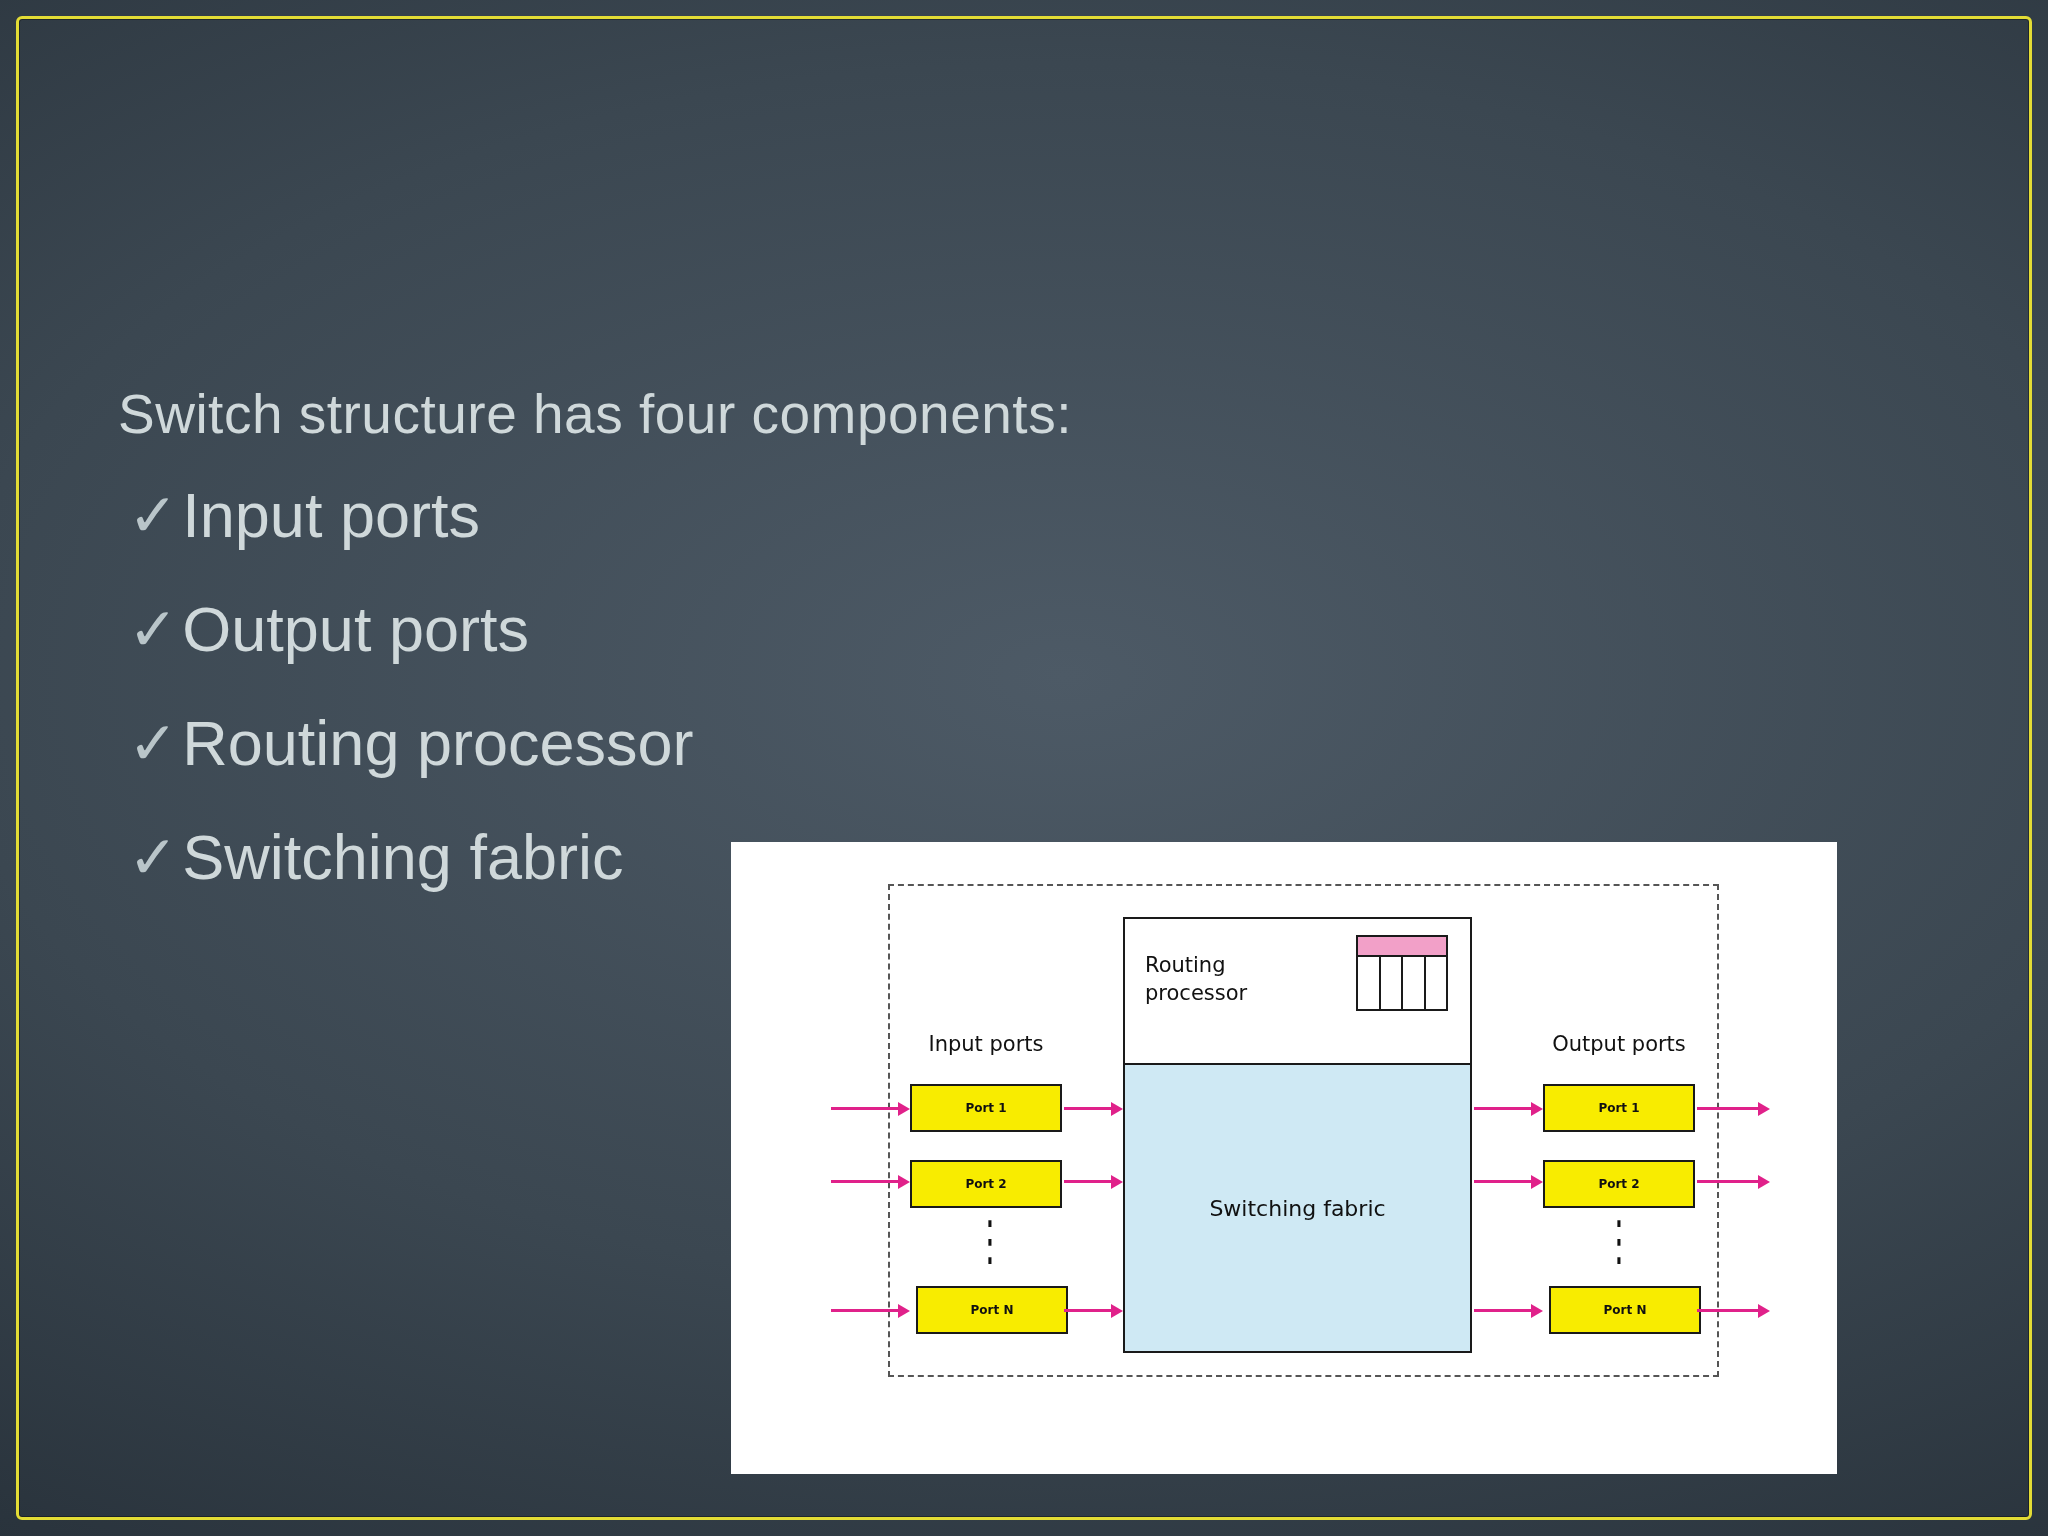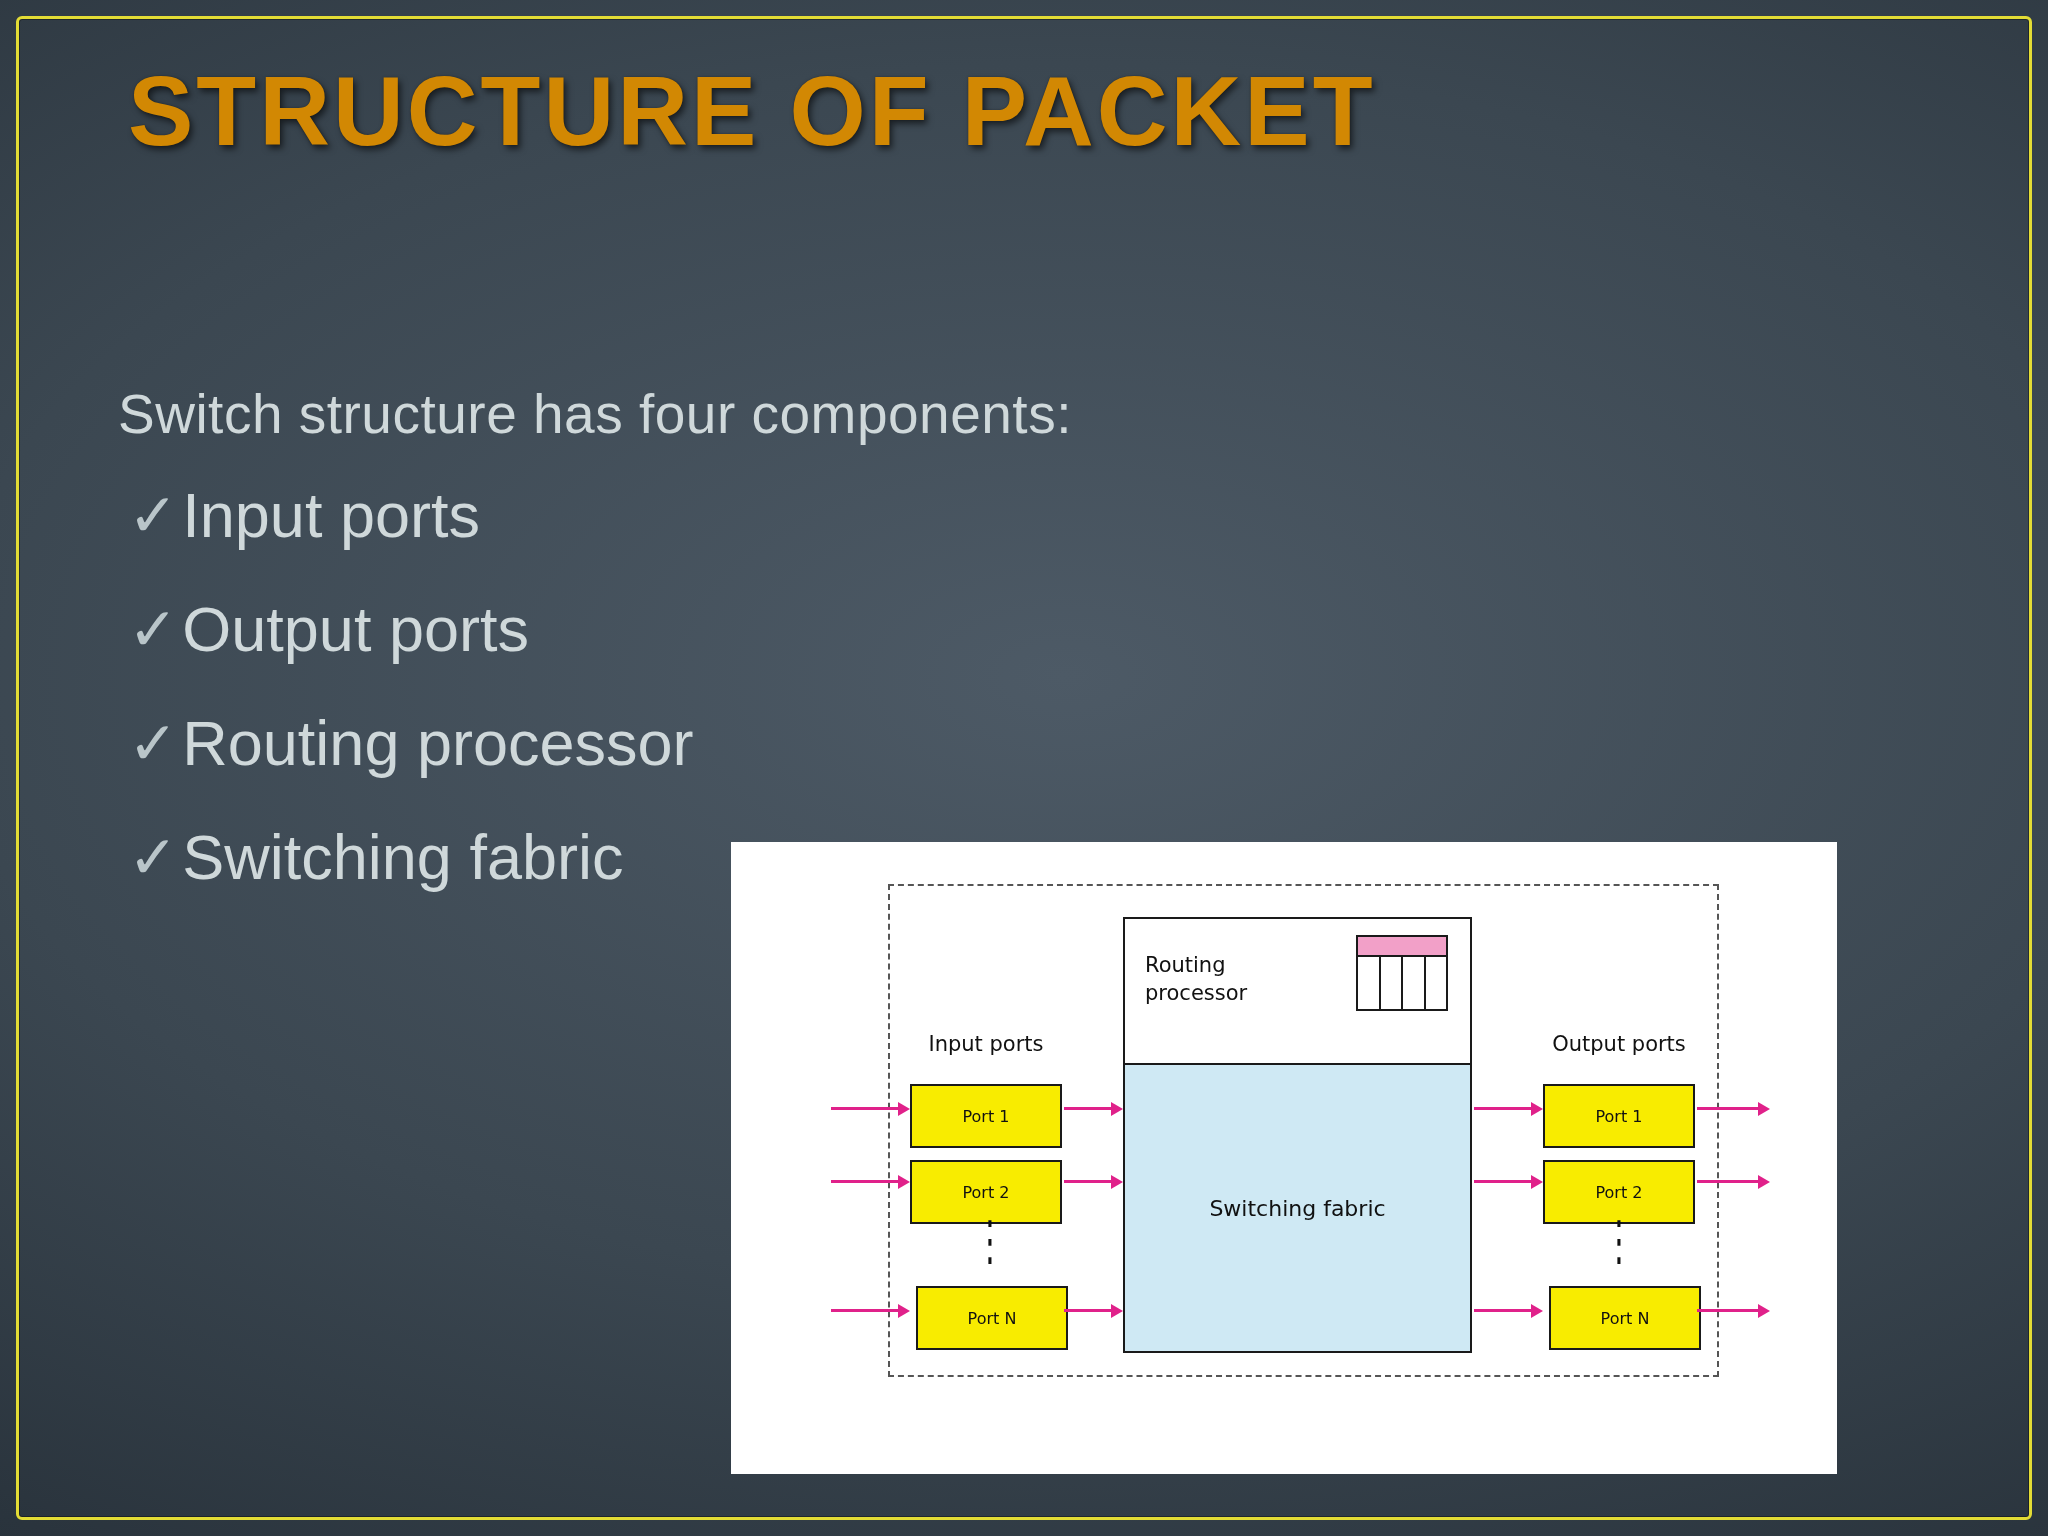--- a/index.html
+++ b/index.html
@@ -99,24 +99,25 @@
     display:flex; align-items:center; justify-content:center;
     font-size:22px;
   }
   .col-label{
     position:absolute; top:190px; height:28px;
     font-size:21px; text-align:center;
   }
   .col-label.in{ left:179px; width:152px; }
   .col-label.out{ left:812px; width:152px; }
   .port{
-    position:absolute; width:152px; height:64px;
+    position:absolute; width:152px; height:48px;
     background:var(--port-fill); border:2px solid #1a1a1a;
     display:flex; align-items:center; justify-content:center;
-    font-size:16px;
+    font-size:12px;
+    font-weight:bold;
   }
   .port.l{ left:179px; } .port.r{ left:812px; }
   .row1{ top:242px; } .row2{ top:318px; } .row3{ top:444px;margin-left:6px; }
   .dots{
     position:absolute; top:372px; width:26px;
     text-align:center; font-size:30px; line-height:1;
     transform:scaleY(1.8); transform-origin:top center;
     color:#111;
   }
   .dots.l{ left:244px; } .dots.r{ left:873px; }
@@ -135,21 +136,20 @@
   .a-out-inner{ left:743px; width:58px; }
   .a-out-outer{ left:966px; width:62px; }
 </style>
 </head>
 <body>
 
 <div class="slide">
   <div class="frame"></div>
 
   <h1 class="title">
-    <div>STRUCTURE OF PACKET</div>
   </h1>
 
   <div class="intro">Switch structure has four components:</div>
 
   <div class="bullets">
     <div class="bullet">
       <span class="check">✓</span>
       <span>Input ports</span>
     </div>
     <div class="bullet">

